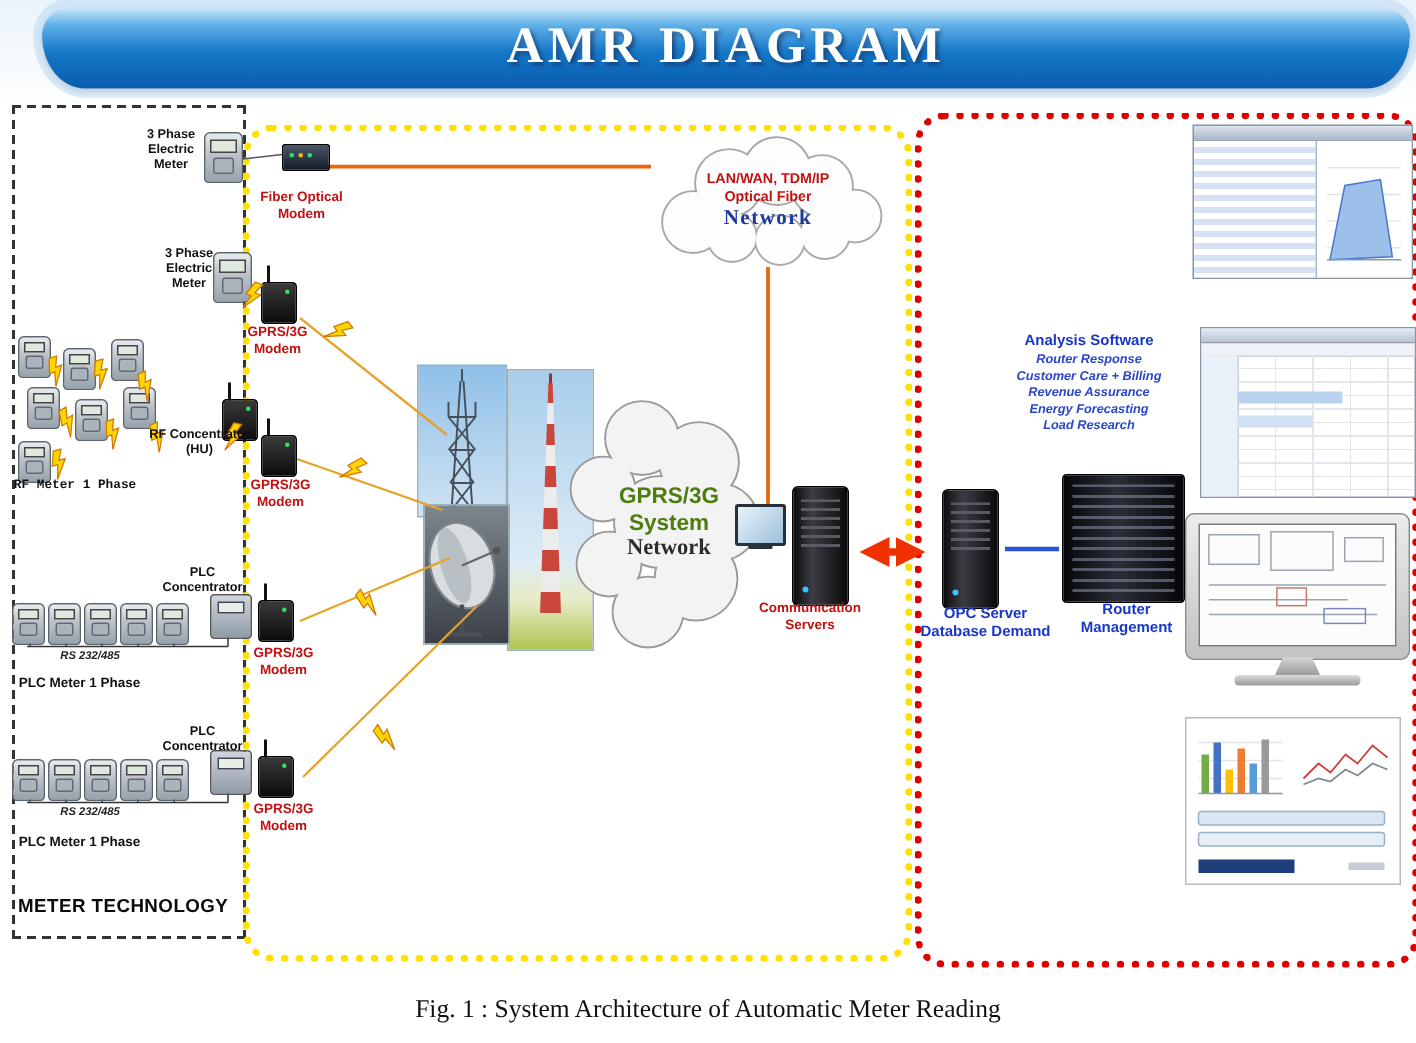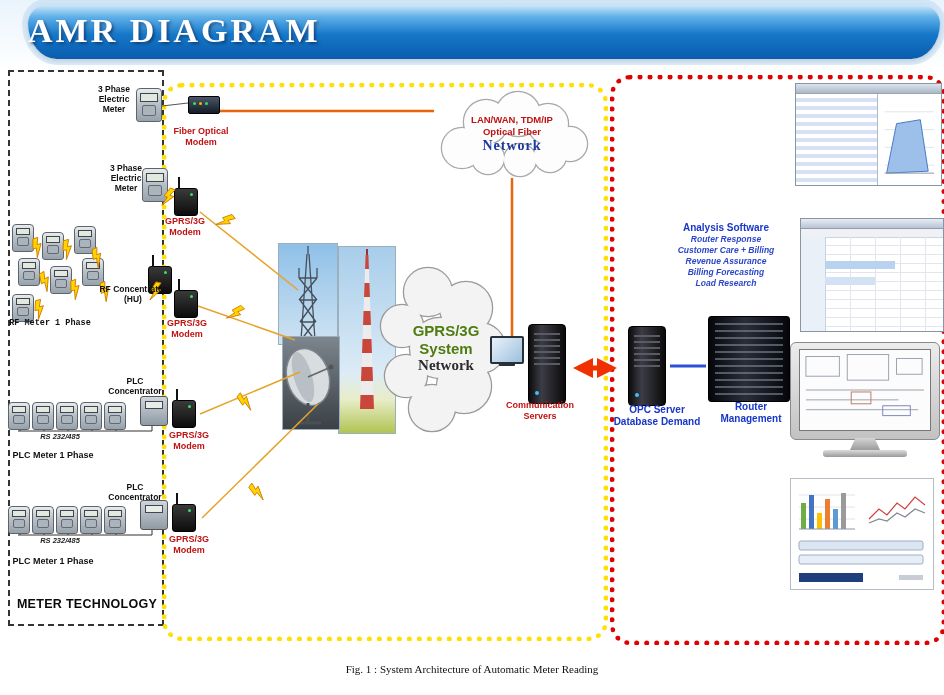--- a/index.html
+++ b/index.html
@@ -5,46 +5,46 @@
   html,body{margin:0;padding:0;background:#fff;font-family:"Liberation Sans",sans-serif;}
   #stage{position:relative;width:944px;height:695px;background:#fff;overflow:hidden;}
 
   .top-wash{position:absolute;left:0;top:0;width:944px;height:72px;
     background:linear-gradient(180deg,#eaf4fc 0%,#ffffff 100%);}
 
   .banner{position:absolute;left:28px;top:5px;width:912px;height:54px;
     background:linear-gradient(180deg,#cde7f8 0%,#5fb0e8 22%,#1577c8 55%,#0a5cae 100%);
     border-radius:22px 22px 34px 34px/22px 22px 42px 42px;
     box-shadow:0 0 0 6px rgba(160,200,235,.35),0 2px 5px rgba(0,0,0,.2);}
-  .banner-title{position:absolute;width:100%;top:7px;
+  .banner-title{position:absolute;width:100%;top:7px;text-align:center;
     font-family:"Liberation Serif",serif;font-weight:bold;font-size:34px;
     letter-spacing:3px;color:#ffffff;text-shadow:2px 2px 3px rgba(20,30,70,.55);}
 
   .secbox{position:absolute;background:transparent;}
   .meter-box{left:8px;top:70px;width:152px;height:552px;border:2px dashed #333;}
   .ff-box{left:162px;top:83px;width:436px;height:548px;border:5px dotted #ffe000;border-radius:20px;}
   .sw-box{left:610px;top:75px;width:326px;height:560px;border:5px dotted #e00000;border-radius:20px;}
 
   #wires{position:absolute;left:0;top:0;pointer-events:none;}
 
   .lbl{position:absolute;text-align:center;font-weight:bold;line-height:1.18;}
   .lbl.black{font-size:8.5px;color:#111;}
   .lbl.red{font-size:9px;color:#c11212;}
   .lbl.blue{font-size:10px;color:#1836c8;}
   .lbl.small-italic{font-size:7.5px;font-style:italic;font-weight:bold;color:#222;}
 
-  .meter-title{position:absolute;left:12px;top:597px;width:150px;text-align:center;
+  .meter-title{position:absolute;left:12px;top:597px;width:150px;text-align:left;
     font-size:12.5px;font-weight:bold;color:#0a0a0a;letter-spacing:.3px;}
   .ff-title{position:absolute;left:198px;top:593px;width:366px;text-align:center;
     font-family:"Liberation Serif",serif;font-size:13.5px;font-weight:bold;color:#cc1111;letter-spacing:.4px;}
   .sw-title{position:absolute;left:690px;top:600px;width:210px;text-align:center;
     font-size:13px;font-weight:bold;color:#1130bb;letter-spacing:.4px;}
 
   .caption{position:absolute;left:0;top:663px;width:944px;text-align:center;
-    font-family:"Liberation Serif",serif;font-size:11px;color:#111;}
+    font-family:"Liberation Serif",serif;font-size:17px;color:#111;}
 
   
   .meter-icon{position:absolute;width:24px;height:32px;
     background:linear-gradient(180deg,#e8ecef 0%,#b9c2c9 45%,#98a2aa 100%);
     border:1px solid #5c656d;border-radius:4px 4px 3px 3px;}
   .meter-icon .scr{margin:4px auto 0;width:16px;height:7px;background:#dfe9df;border:1px solid #444;}
   .meter-icon .dial{margin:3px auto 0;width:12px;height:9px;background:#aab4bb;border:1px solid #667;border-radius:2px;}
   .meter-icon.sm{width:20px;height:26px;}
   .meter-icon.sm .scr{width:12px;height:5px;margin-top:3px;}
   .meter-icon.sm .dial{width:10px;height:7px;margin-top:2px;}
@@ -524,21 +524,21 @@
     <span style="display:block;">OPC Server</span>
     <span style="display:block;">Database Demand</span>
   </div>
   <div class="lbl blue" style="left:714px;top:401px;width:74px;">Router Management</div>
 
   <div class="analysis">
     <div class="atitle">Analysis Software</div>
     <div class="aitem">Router Response</div>
     <div class="aitem">Customer Care + Billing</div>
     <div class="aitem">Revenue Assurance</div>
-    <div class="aitem">Billing Forecasting</div>
+    <div class="aitem">Energy Forecasting</div>
     <div class="aitem">Load Research</div>
   </div>
 
   <div class="meter-title">METER TECHNOLOGY</div>
 
   <div class="caption">Fig. 1  : System Architecture of Automatic Meter Reading</div>
 
 </div>
 
 </body></html>

